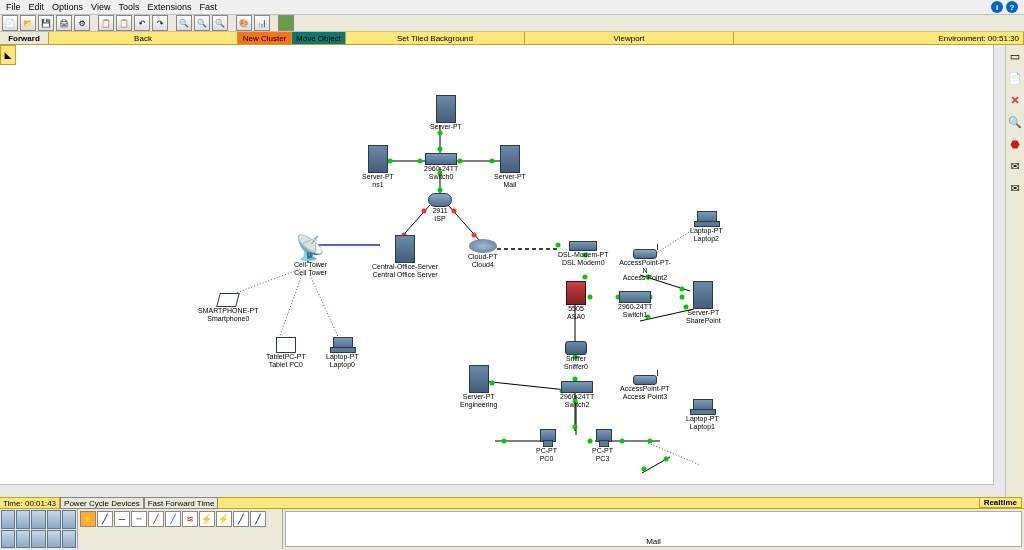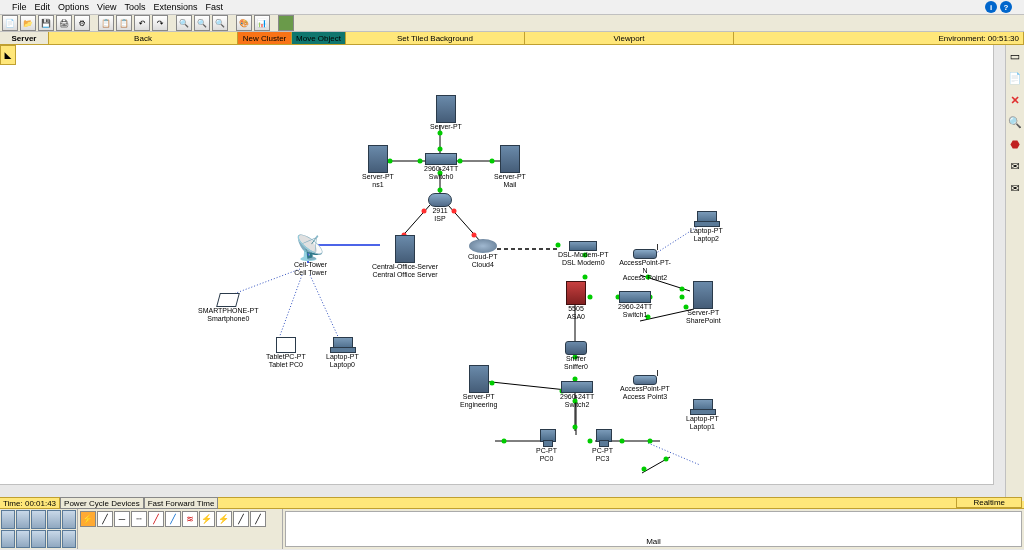--- a/index.html
+++ b/index.html
@@ -1,16 +1,16 @@
 <!DOCTYPE html>
 <html><head>
 <meta charset="utf-8">
 <style>
 html,body{margin:0;padding:0;width:1024px;height:550px;overflow:hidden;font-family:Tahoma,Arial,sans-serif;font-size:9px;background:#e8e8e8}
-.menubar{background:#f0f0f0;border-bottom:1px solid #c0c0c0;height:14px;display:flex;align-items:center;padding:0 12px;font-size:9px}
+.menubar{background:#f0f0f0;border-bottom:1px solid #c0c0c0;height:14px;display:flex;align-items:center;padding:0 6px;font-size:9px}
 .menubar span{margin-right:8px;cursor:default}
 .help-icons{margin-left:auto;display:flex;gap:3px}
 .help-icons div{width:12px;height:12px;background:#0066cc;border-radius:50%;color:#fff;display:flex;align-items:center;justify-content:center;font-size:8px;font-weight:bold}
 .toolbar1{background:#ece9d8;height:16px;display:flex;align-items:center;padding:0 2px;gap:2px;border-bottom:1px solid #c0c0c0}
 .tbtn{width:14px;height:14px;border:1px solid #888;background:linear-gradient(#fff,#ddd);display:flex;align-items:center;justify-content:center;font-size:8px}
 .toolbar2{background:#ffe77a;height:12px;display:flex;align-items:center;font-size:8px;border-bottom:1px solid #c0a030}
 .t2seg{border-right:1px solid #c0a030;height:100%;display:flex;align-items:center;justify-content:center;padding:0 4px}
 .workspace{position:relative;background:#fff;height:452px;width:100%}
 .ws-left-tab{position:absolute;left:0;top:0;width:14px;height:18px;background:#ffe77a;border:1px solid #c0a030;display:flex;align-items:center;justify-content:center}
 .right-tools{position:absolute;right:0;top:0;width:18px;height:100%;background:#ece9d8;border-left:1px solid #c0c0c0;display:flex;flex-direction:column;align-items:center;padding-top:4px;gap:8px}
@@ -44,21 +44,21 @@
 .statusbar{background:#ffe77a;height:10px;display:flex;align-items:center;font-size:8px;border-top:1px solid #c0a030;border-bottom:1px solid #c0a030}
 .statusbar .seg{border-right:1px solid #c0a030;padding:0 3px;height:100%;display:flex;align-items:center}
 .statusbar .seg.btn{background:#ece9d8;border:1px solid #888}
 .bottom-panel{background:#ece9d8;height:40px;display:flex}
 .dev-palette{width:75px;border-right:1px solid #aaa;padding:1px;display:grid;grid-template-columns:repeat(5,1fr);gap:1px}
 .dev-palette div{background:linear-gradient(#c8d8e8,#90a8c0);border:1px solid #5a7a98;font-size:6px;display:flex;align-items:center;justify-content:center}
 .conn-palette{flex:0 0 200px;border-right:1px solid #aaa;padding:2px;display:flex;align-items:flex-start;gap:1px}
 .conn-palette .c{width:14px;height:14px;border:1px solid #888;background:#fff;display:flex;align-items:center;justify-content:center}
 .conn-palette .c.o{background:#ffaa33}
 .info-area{flex:1;background:#fff;margin:2px;font-size:8px;display:flex;align-items:flex-end;justify-content:center;border:1px solid #aaa}
-.realtime-tab{position:absolute;right:2px;bottom:42px;background:#ffe77a;border:1px solid #c0a030;padding:0 16px;font-size:8px;font-weight:normal}
+.realtime-tab{position:absolute;right:2px;bottom:42px;background:#ffe77a;border:1px solid #c0a030;padding:0 4px;font-size:8px;font-weight:bold}
 </style>
 </head>
 <body>
 
 <div class="menubar">
   <span>File</span>
   <span>Edit</span>
   <span>Options</span>
   <span>View</span>
   <span>Tools</span>
@@ -86,21 +86,21 @@
   <div class="tbtn">🔍</div>
   <div class="tbtn">🔍</div>
   <div style="width:4px"></div>
   <div class="tbtn">🎨</div>
   <div class="tbtn">📊</div>
   <div style="width:4px"></div>
   <div class="tbtn" style="background:#6a9a4a"></div>
 </div>
 
 <div class="toolbar2">
-  <div class="t2seg" style="width:40px;background:#ece9d8;font-weight:bold">Server</div>
+  <div class="t2seg" style="width:40px;background:#ece9d8;font-weight:bold">Forward</div>
   <div class="t2seg" style="flex:0 0 180px">Back</div>
   <div class="t2seg" style="flex:0 0 45px;background:#f97316">New Cluster</div>
   <div class="t2seg" style="flex:0 0 45px;background:#0f766e">Move Object</div>
   <div class="t2seg" style="flex:0 0 170px">Set Tiled Background</div>
   <div class="t2seg" style="flex:0 0 200px">Viewport</div>
   <div class="t2seg" style="flex:1;justify-content:flex-end">Environment: 00:51:30</div>
 </div>
 
 <div class="workspace">
   <div class="ws-left-tab">◣</div>

